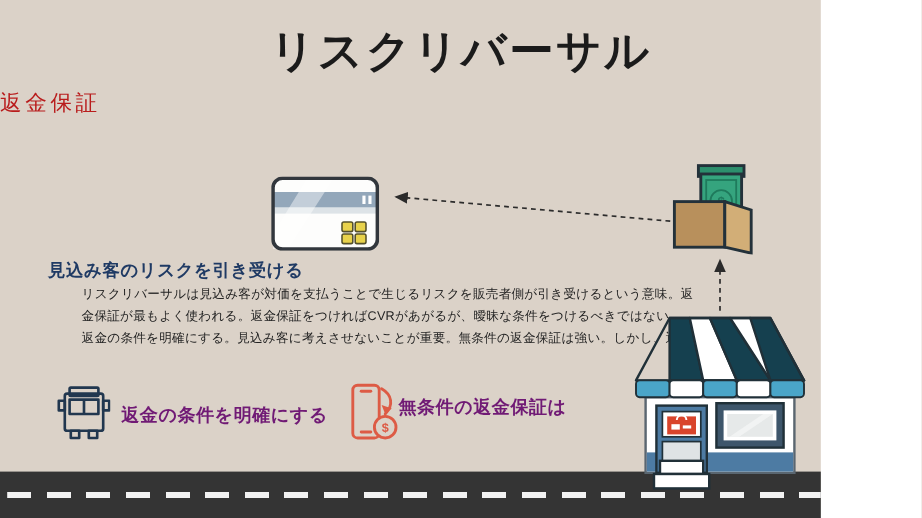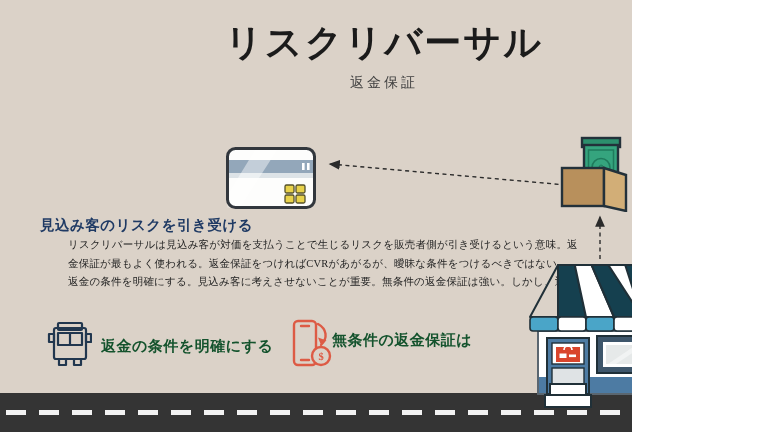--- a/index.html
+++ b/index.html
@@ -1,40 +1,40 @@
 <!DOCTYPE html>
 <html><head>
 <meta charset="utf-8">
 <style>
   html,body{margin:0;padding:0;}
   .canvas{
-    position:relative;width:632px;height:432px;overflow:hidden;
+    position:relative;width:684px;height:432px;overflow:hidden;
     background:#dbd2c8;
-    font-family:Liberation Serif, serif;
+    font-family:Liberation Sans, sans-serif;
   }
   .abs{position:absolute;}
   .slide-title{
     top:18px;left:0;width:768px;text-align:center;
     font-size:37px;font-weight:700;color:#1b1b1b;letter-spacing:2px;
   }
   .slide-subtitle{
-    top:74px;left:0;width:768px;text-align:center;
-    font-size:14px;font-weight:500;color:#404040;letter-spacing:3px;
+    top:74px;left:0;width:768px;
+    font-size:18px;font-weight:500;color:#b91c1c;letter-spacing:3px;
   }
   .section-heading{
     top:216px;left:40px;
     font-size:14.5px;font-weight:700;color:#1f3a64;letter-spacing:0.5px;
   }
   .body-text{
     top:236px;left:40px;width:470px;color:#232323;
     font-size:10.5px;line-height:18.5px;letter-spacing:0.2px;margin-left:28px;
   }
   .body-text div{white-space:nowrap;}
   .callout-label{
-    font-size:15px;font-weight:700;color:#14532d;letter-spacing:0.5px;
+    font-size:15px;font-weight:700;color:#701a75;letter-spacing:0.5px;
   }
   .road{
     top:393px;left:0;width:768px;height:39px;background:#343434;
   }
   .road-dash{
     position:absolute;top:17px;left:6px;width:762px;height:5px;
     background:repeating-linear-gradient(90deg,#f2f2f2 0 20px,transparent 20px 33px);
   }
   svg{display:block;}
 </style>

